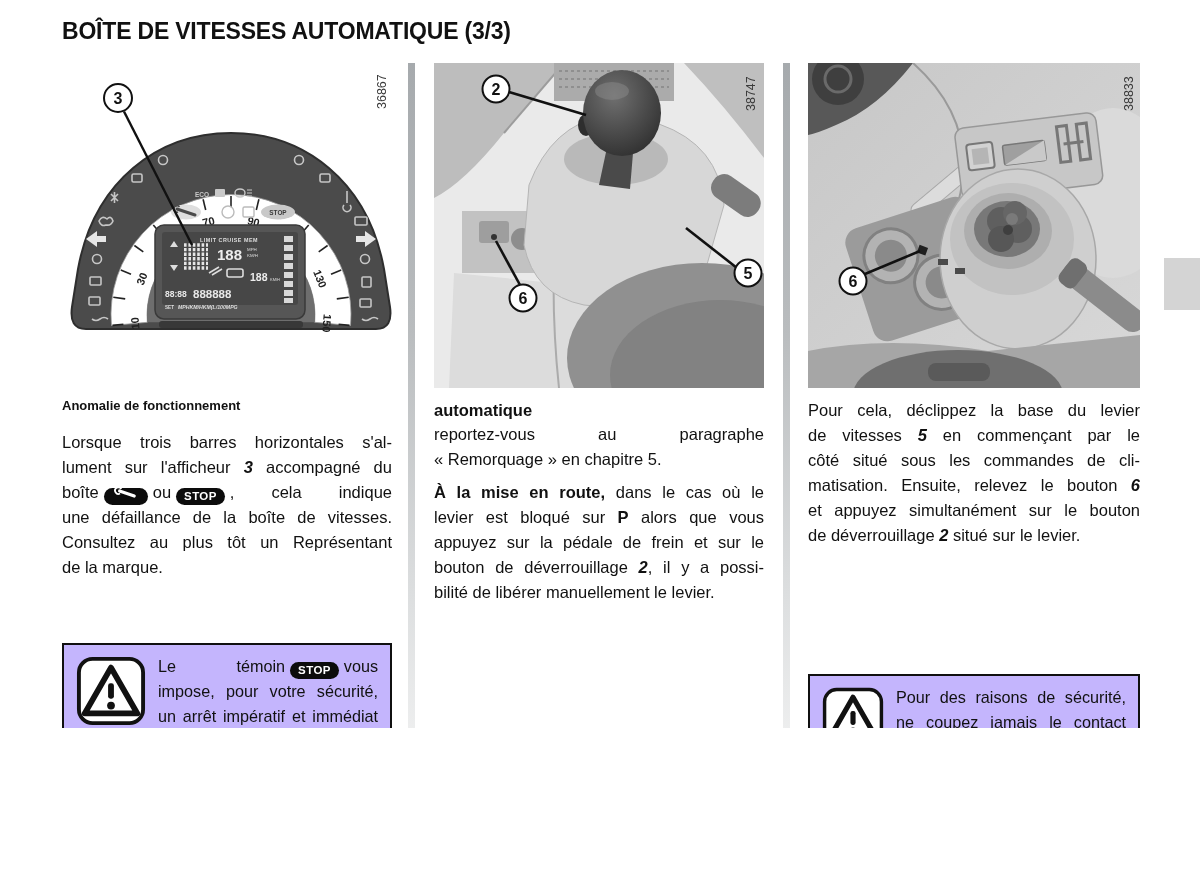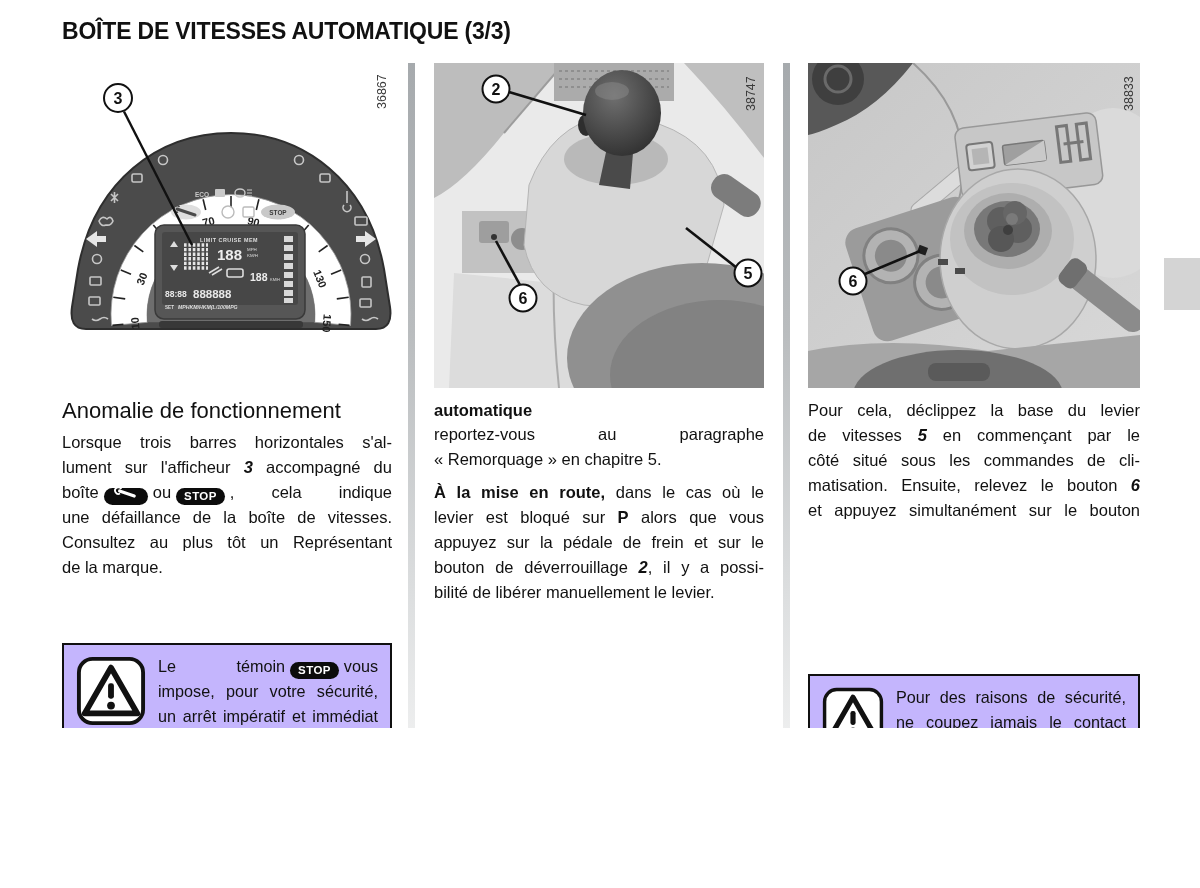--- a/index.html
+++ b/index.html
@@ -4,21 +4,21 @@
 <style>
   html,body{margin:0;padding:0;background:#fff;}
   .page{position:relative;width:1200px;height:728px;background:#fff;overflow:hidden;
         font-family:"Liberation Sans","DejaVu Sans",sans-serif;color:#111;}
   .abs{position:absolute;}
   .title{left:62px;top:18px;font-size:23px;font-weight:bold;letter-spacing:-0.2px;}
   .divider{top:63px;width:7px;height:757px;
      background:linear-gradient(to bottom,#a6aaad 0%,#b9bcbe 35%,#dcdedf 70%,#f8f8f8 100%);}
   .fig{top:63px;background:#fff;}
   .fig svg{display:block;}
-  .col-heading{font-size:22px;font-weight:normal;}
+  .col-heading{font-size:13px;font-weight:bold;}
   .tcol{font-size:16.5px;line-height:25px;}
   .tline{white-space:normal;}
   .j{text-align:justify;text-align-last:justify;}
   .l{text-align:right;text-align-last:left;}
   .bold{font-weight:bold;}
   .num{font-weight:bold;font-style:italic;}
   .mhead{font-size:16.5px;font-weight:bold;line-height:24px;}
   .gap8{height:8px;}
   .pill{display:inline-block;background:#0c0c0c;color:#fff;border-radius:9px;
         padding:0 8px;font-size:11.5px;font-weight:bold;line-height:17px;height:17px;
@@ -312,20 +312,21 @@
     <div class="tline j"><span>bouton de déverrouillage </span><span class="num">2</span><span>, il y a possi-</span></div>
     <div class="tline l"><span>bilité de libérer manuellement le levier.</span></div>
   </div>
 
   <div class="abs tcol" style="left:808px;top:398px;width:332px;">
     <div class="tline j"><span>Pour cela, déclippez la base du levier</span></div>
     <div class="tline j"><span>de vitesses </span><span class="num">5</span><span> en commençant par le</span></div>
     <div class="tline j"><span>côté situé sous les commandes de cli-</span></div>
     <div class="tline j"><span>matisation. Ensuite, relevez le bouton </span><span class="num">6</span><span></span></div>
     <div class="tline j"><span>et appuyez simultanément sur le bouton</span></div>
+    <div class="tline l"><span>de déverrouillage </span><span class="num">2</span><span> situé sur le levier.</span></div>
   </div>
 
   <div class="abs warnbox" style="left:62px;top:643px;width:330px;height:177px;">
     <svg class="wicon" width="70" height="70" viewBox="0 0 72 72">
       <rect x="3" y="3" width="66" height="66" rx="14" fill="#fff" stroke="#111" stroke-width="4"></rect>
       <path d="M36 12 L63 59 L9 59 Z" fill="#fff" stroke="#111" stroke-width="6" stroke-linejoin="round"></path>
       <rect x="33" y="28" width="6" height="16" rx="2.5" fill="#111"></rect>
       <circle cx="36" cy="51" r="4" fill="#111"></circle>
     </svg>
     <p><span>Le témoin</span><span class="pill">STOP</span><span>vous impose, pour votre sécurité, un arrêt impératif et immédiat compatible avec les conditions de circulation.</span></p>

